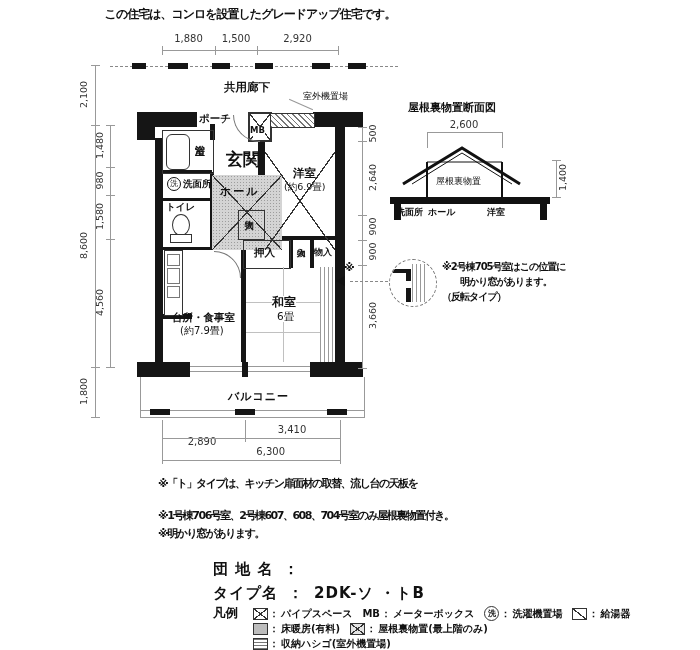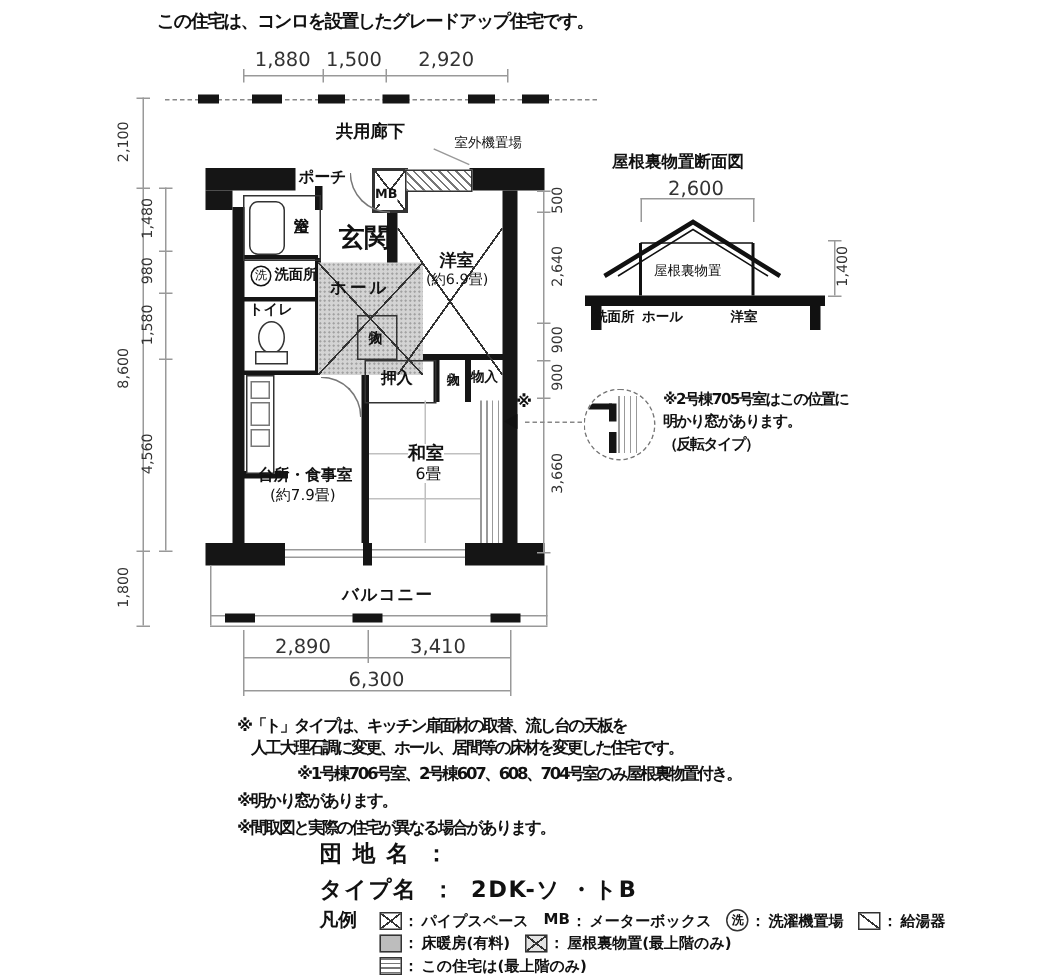--- a/index.html
+++ b/index.html
@@ -7,21 +7,21 @@
             font-family:"DejaVu Sans", sans-serif; color:#111; }
   .a    { position:absolute; }
   .wall { position:absolute; background:#151515; }
   .ln   { position:absolute; background:#999; }
   .box  { position:absolute; border:1px solid #333; background:#fff; }
   .nb   { background:transparent; }
   .txt  { position:absolute; color:#111; white-space:nowrap; line-height:1.15; }
   .b    { font-weight:bold; }
   .c    { text-align:center; }
   .v    { writing-mode:vertical-rl; text-orientation:upright; letter-spacing:0; }
-  .dim  { position:absolute; font-size:13px; color:#333; white-space:nowrap; text-align:center; }
+  .dim  { position:absolute; font-size:10px; color:#333; white-space:nowrap; text-align:center; }
   .rdim { position:absolute; font-size:9.5px; color:#333; white-space:nowrap; text-align:center; transform:rotate(-90deg); }
   .xbox { background-image:
             linear-gradient(to top right,   transparent calc(50% - 0.6px), #333 calc(50% - 0.6px), #333 calc(50% + 0.6px), transparent calc(50% + 0.6px)),
             linear-gradient(to bottom right,transparent calc(50% - 0.6px), #333 calc(50% - 0.6px), #333 calc(50% + 0.6px), transparent calc(50% + 0.6px)); }
   .dbox { background-image:
             linear-gradient(to top right,   transparent calc(50% - 0.6px), #333 calc(50% - 0.6px), #333 calc(50% + 0.6px), transparent calc(50% + 0.6px)); }
   .hatch45 { background-image:repeating-linear-gradient(45deg,#777 0 1px,transparent 1px 4px); }
   .vstripe { background-image:repeating-linear-gradient(90deg,#999 0 1px,transparent 1px 4px); }
   .hstripe { background-image:repeating-linear-gradient(0deg,#777 0 1px,transparent 1px 3px); }
   .gray { background-color:#d4d4d4; background-image:radial-gradient(#9d9d9d 0.6px, transparent 0.7px); background-size:3px 3px; }
@@ -179,24 +179,24 @@
   <div class="ln" style="left:358px;top:368px;width:9px;height:1px;"></div>
   <div class="rdim" style="left:348px;top:128px;width:48px;">500</div>
   <div class="rdim" style="left:348px;top:172px;width:48px;">2,640</div>
   <div class="rdim" style="left:348px;top:221px;width:48px;">900</div>
   <div class="rdim" style="left:348px;top:246px;width:48px;">900</div>
   <div class="rdim" style="left:348px;top:310px;width:48px;">3,660</div>
 
   <div class="ln" style="left:162px;top:420px;width:1px;height:44px;"></div>
   <div class="ln" style="left:245px;top:420px;width:1px;height:22px;"></div>
   <div class="ln" style="left:340px;top:420px;width:1px;height:44px;"></div>
-  <div class="dim" style="left:168px;top:424px;width:68px;">2,890</div>
+  <div class="dim" style="left:168px;top:436px;width:68px;">2,890</div>
   <div class="dim" style="left:258px;top:424px;width:68px;">3,410</div>
   <div class="ln" style="left:162px;top:438px;width:178px;height:1px;"></div>
-  <div class="dim" style="left:217px;top:446px;width:68px;">6,300</div>
+  <div class="dim" style="left:217px;top:446px;width:68px;text-align:right;">6,300</div>
   <div class="ln" style="left:162px;top:460px;width:178px;height:1px;"></div>
 
   <div class="txt b" style="left:408px;top:102px;font-size:11px;">屋根裏物置断面図</div>
   <div class="dim" style="left:434px;top:119px;width:60px;">2,600</div>
   <div class="ln" style="left:427px;top:132px;width:76px;height:1px;"></div>
   <div class="ln" style="left:427px;top:132px;width:1px;height:16px;"></div>
   <div class="ln" style="left:502px;top:132px;width:1px;height:16px;"></div>
   <svg class="a" style="left:388px;top:140px;" width="170" height="85" viewBox="0 0 170 85">
     <path d="M15,44 L74,8 L132,44" fill="none" stroke="#111" stroke-width="3"></path>
     <path d="M24,44 L74,13 L124,44" fill="none" stroke="#111" stroke-width="1"></path>
@@ -219,28 +219,26 @@
   <div class="txt b" style="left:344px;top:262px;font-size:11px;">※</div>
   <div class="tri" style="left:336px;top:276px;"></div>
   <div class="dash" style="left:350px;top:281px;width:38px;"></div>
   <div class="a" style="left:389px;top:259px;width:46px;height:46px;border:1px dashed #777;border-radius:50%;overflow:hidden;background:#fff;">
     <div class="a vstripe" style="left:22px;top:4px;width:14px;height:38px;"></div>
     <div class="wall" style="left:2px;top:9px;width:16px;height:4px;"></div>
     <div class="wall" style="left:16px;top:9px;width:5px;height:12px;"></div>
     <div class="wall" style="left:16px;top:28px;width:5px;height:14px;"></div>
   </div>
   <div class="txt b" style="left:442px;top:261px;font-size:10px;letter-spacing:-1px;">※2号棟705号室はこの位置に</div>
-  <div class="txt b" style="left:442px;top:276px;font-size:10px;letter-spacing:-1px;">明かり窓があります。</div>
+  <div class="txt b" style="left:460px;top:276px;font-size:10px;letter-spacing:-1px;">明かり窓があります。</div>
   <div class="txt b" style="left:442px;top:291px;font-size:10px;letter-spacing:-1px;">（反転タイプ）</div>
 
   <div class="note" style="left:158px;top:476px;">※「ト」タイプは、キッチン扉面材の取替、流し台の天板を</div>
-  <div class="note" style="left:158px;top:491px;">　人工大理石調に変更、ホール、居間等の床材を変更した住宅です。</div>
-  <div class="note" style="left:158px;top:508px;margin-left:40px;">※1号棟706号室、2号棟607、608、704号室のみ屋根裏物置付き。</div>
+  <div class="note" style="left:158px;top:508px;">※1号棟706号室、2号棟607、608、704号室のみ屋根裏物置付き。</div>
   <div class="note" style="left:158px;top:526px;">※明かり窓があります。</div>
-  <div class="note" style="left:158px;top:544px;">※間取図と実際の住宅が異なる場合があります。</div>
 
   <div class="estline" style="left:213px;top:560px;">
     <span>団 地 名</span>
     <span class="sep">：</span>
   </div>
   <div class="estline" style="left:213px;top:584px;">
     <span>タイプ名</span>
     <span class="sep">：</span>
     <span>2DK-ソ ・トB</span>
   </div>
@@ -268,16 +266,16 @@
     <span class="sep">：</span>
     <span>床暖房(有料)</span>
     <span class="gap"></span>
     <span class="licon xbox" style="background-color:#e4e4e4;"></span>
     <span class="sep">：</span>
     <span>屋根裏物置(最上階のみ)</span>
   </div>
   <div class="lrow" style="left:253px;top:637px;">
     <span class="licon hstripe"></span>
     <span class="sep">：</span>
-    <span>この住宅は(最上階のみ)</span>
+    <span>収納ハシゴ(室外機置場)</span>
   </div>
 
 </div>
 
 </body></html>

